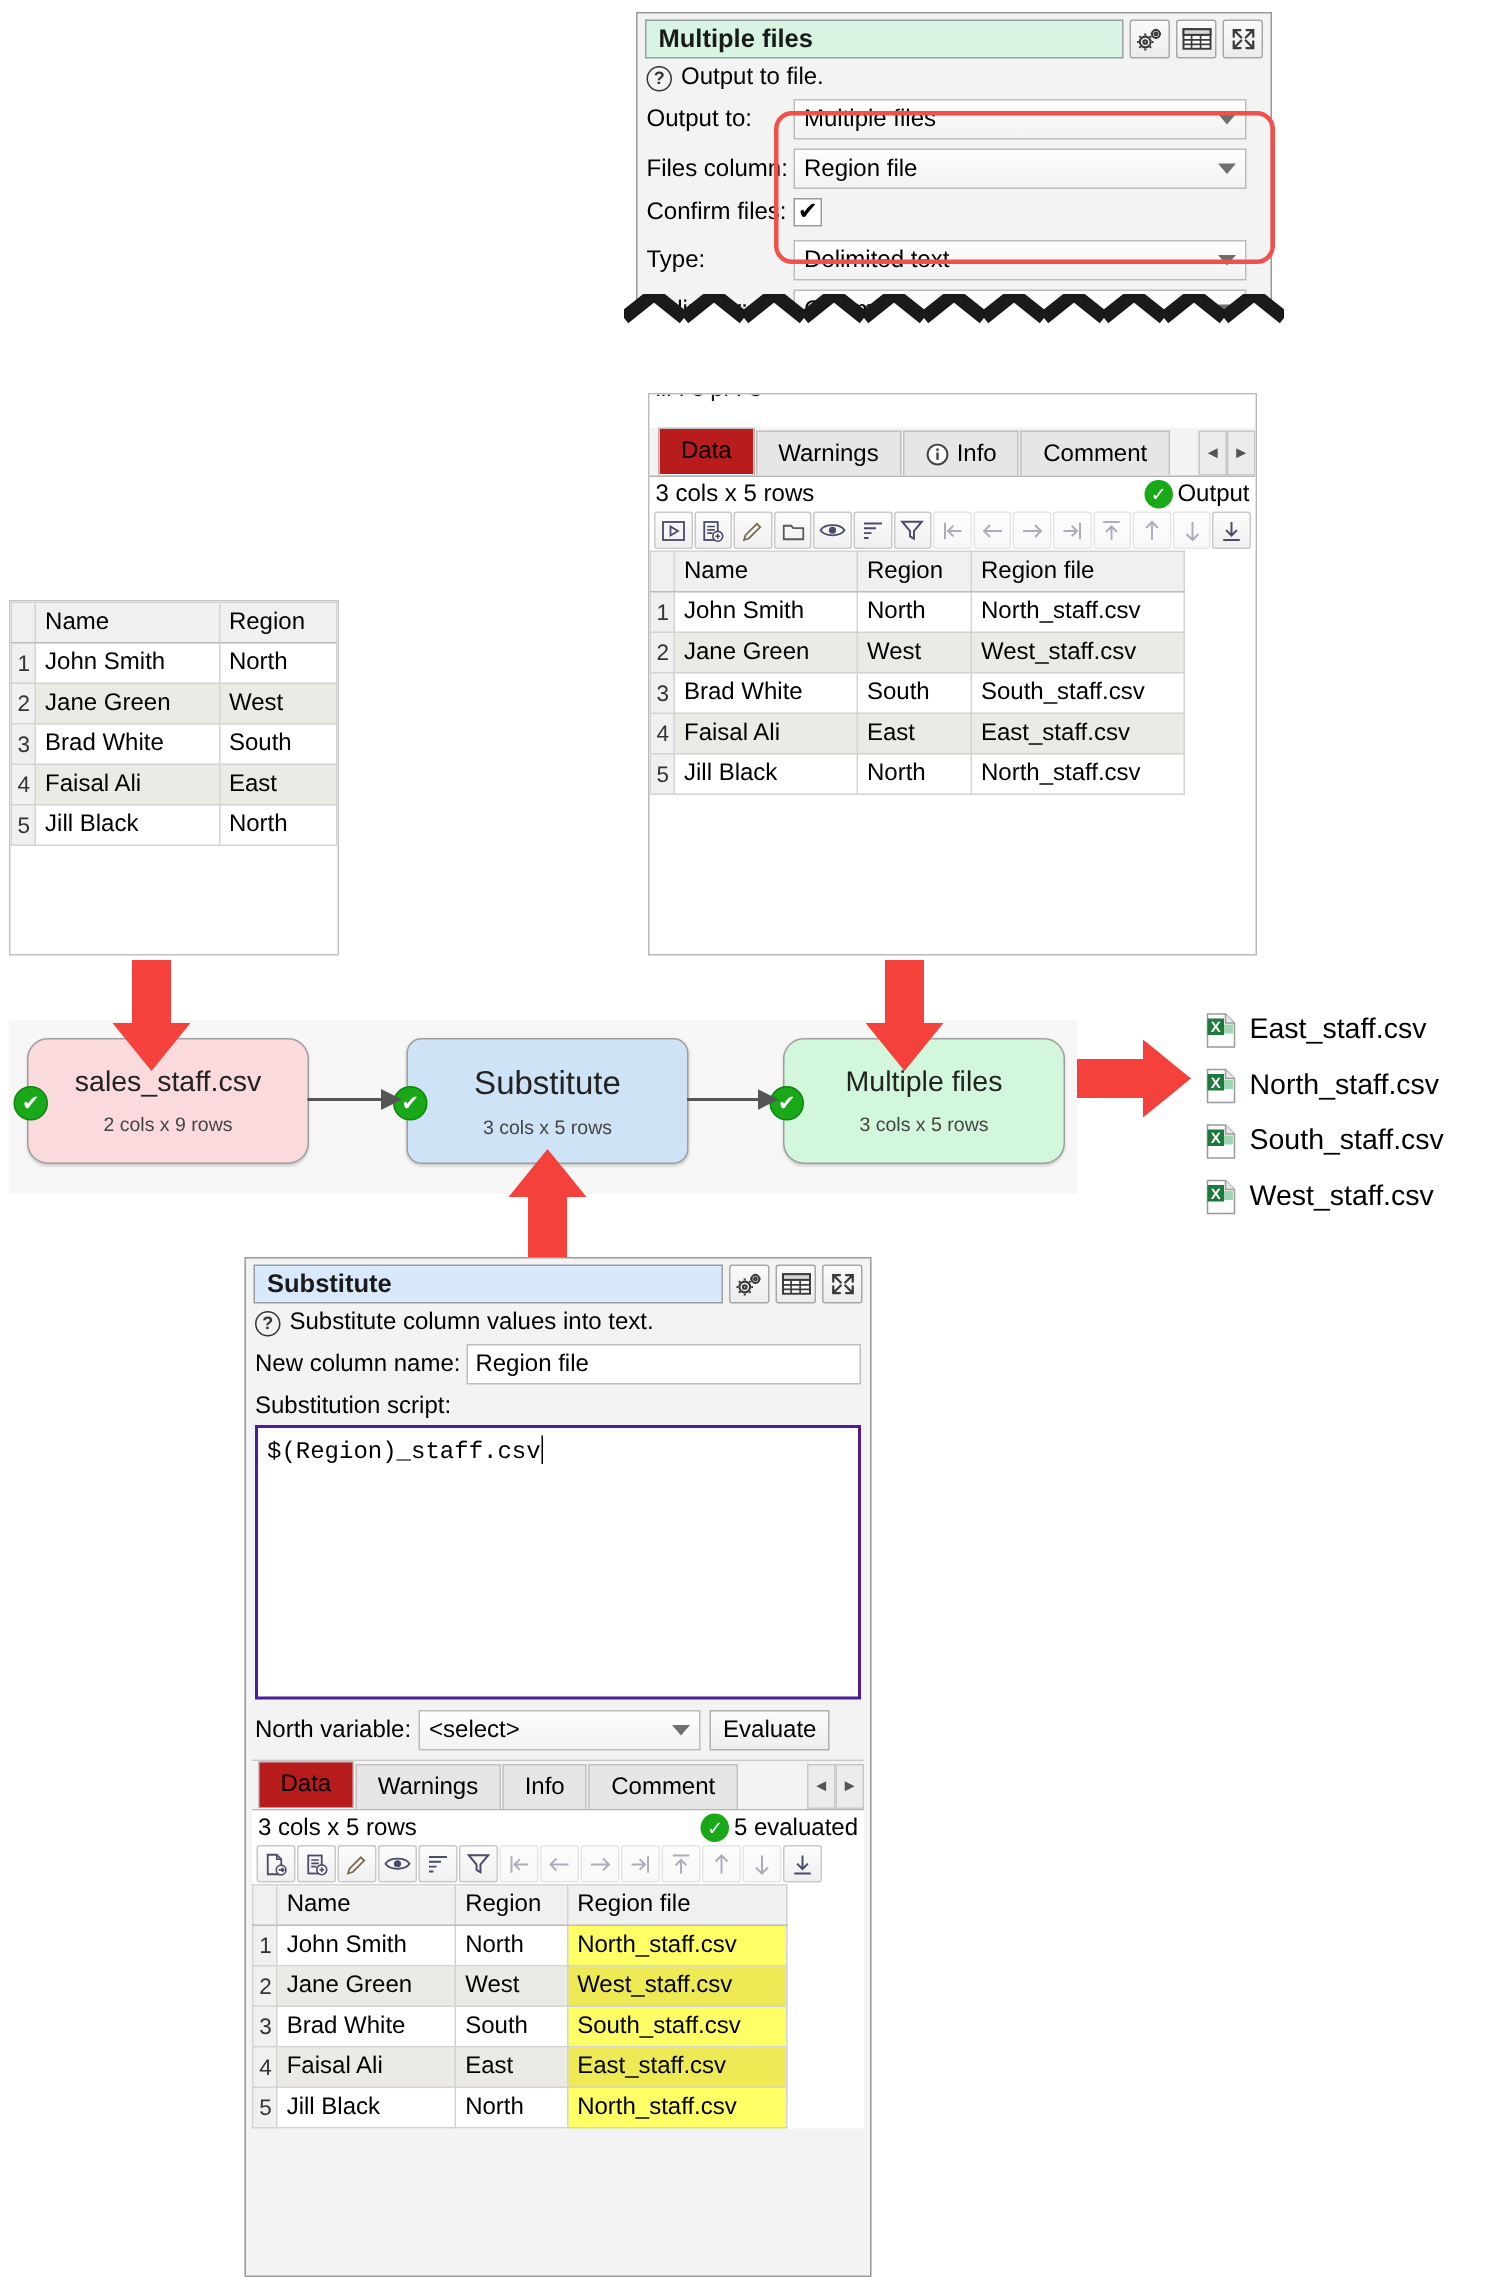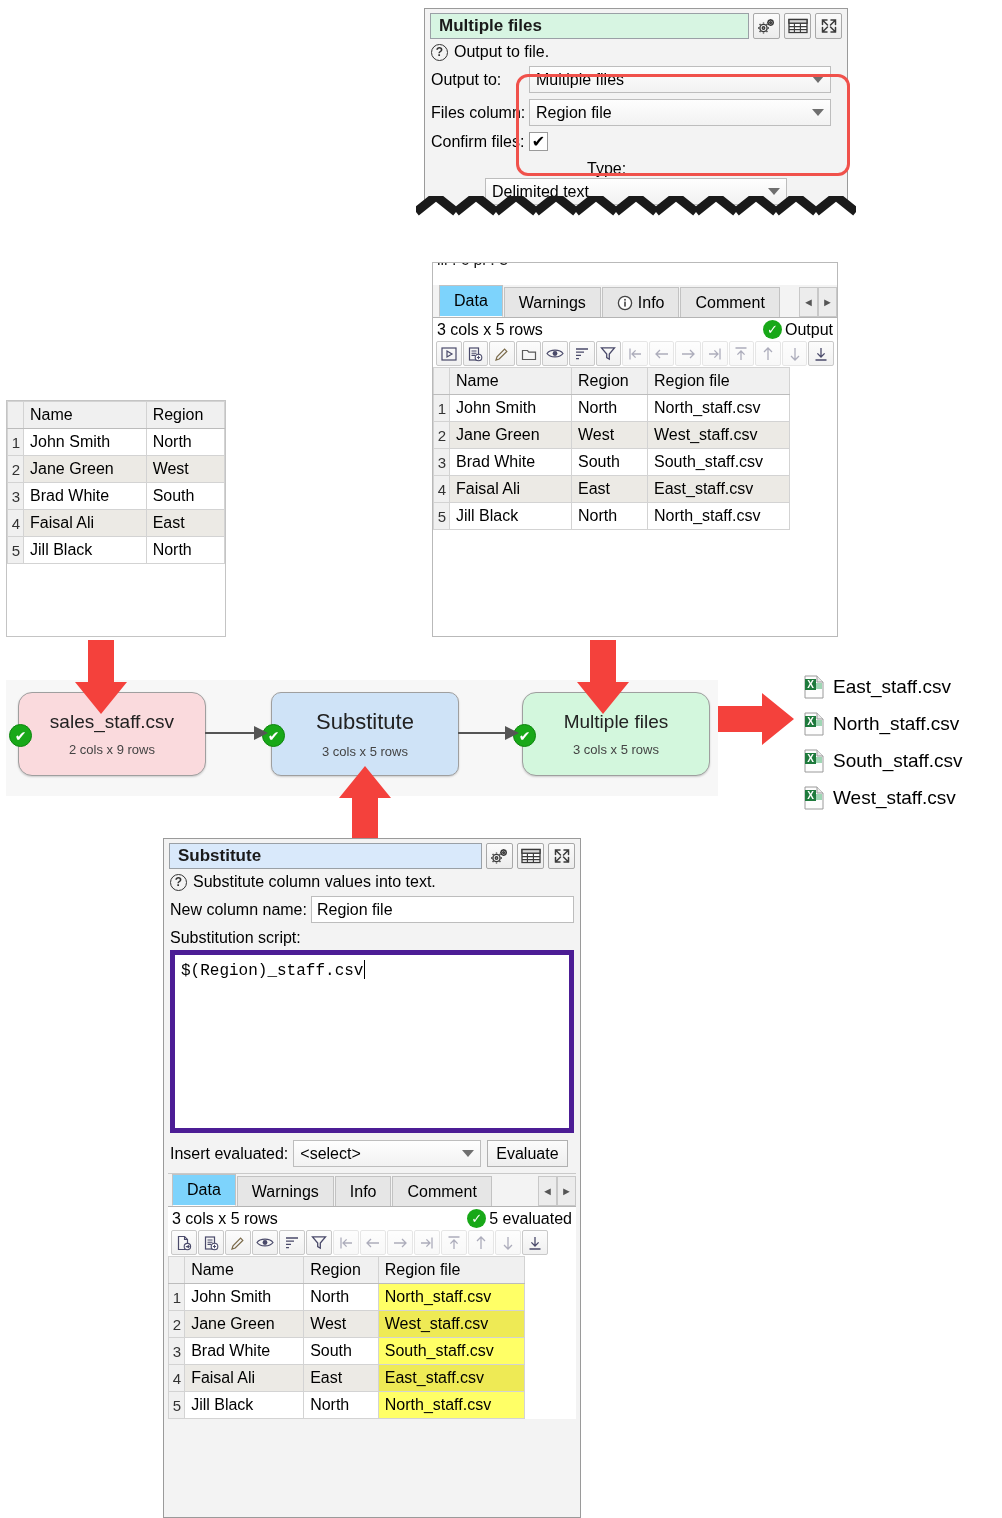--- a/index.html
+++ b/index.html
@@ -45,21 +45,21 @@
     display:flex;align-items:center;justify-content:center;font-size:16px;line-height:1;font-weight:bold;
   }
 
   
   .tabstrip{display:flex;align-items:flex-end;background:#f3f3f3;height:32px;border-bottom:1px solid #b4b4b4;}
   .tab{
     height:30px;display:flex;align-items:center;justify-content:center;gap:5px;
     padding:0 14px;font-size:16px;background:#e6e6e6;border:1px solid #c2c2c2;
     border-bottom:none;box-sizing:border-box;margin-right:1px;
   }
-  .tab.sel{background:#7dd3fc;height:32px;border-bottom:1px solid #fdfdfd;}
+  .tab.sel{background:#b91c1c;height:32px;border-bottom:1px solid #fdfdfd;}
   .tabarrows{margin-left:auto;display:flex;}
   .tabarrows div{
     width:19px;height:30px;background:#ececec;border:1px solid #c8c8c8;
     display:flex;align-items:center;justify-content:center;font-size:11px;color:#555;box-sizing:border-box;
   }
   .statusrow{display:flex;align-items:center;padding:2px 4px 1px 4px;font-size:16px;background:#fff;}
   .okbadge{
     width:19px;height:19px;border-radius:50%;background:#18a818;color:#fff;font-size:13px;
     display:flex;align-items:center;justify-content:center;font-weight:bold;margin-right:3px;flex:none;
   }
@@ -153,21 +153,21 @@
       <span>Region file</span>
       <span class="caret"></span>
     </div>
   </div>
 
   <div class="frow" style="margin-top:4px;">
     <div class="flabel" style="width:98px;">Confirm files:</div>
     <div class="chk">✔</div>
   </div>
 
-  <div class="frow" style="margin-top:7px;flex-direction:column;">
+  <div class="frow" style="margin-top:7px;">
     <div class="flabel" style="width:98px;">Type:</div>
     <div class="combo" style="width:302px;">
       <span>Delimited text</span>
       <span class="caret"></span>
     </div>
   </div>
 
   <div class="frow" style="margin-top:4px;">
     <div class="flabel" style="width:98px;">Delimiter:</div>
     <div class="combo" style="width:302px;">
@@ -535,26 +535,26 @@
 
   <div class="frow" style="margin-top:2px;">
     <div class="flabel">New column name:</div>
     <div class="txtfield" style="flex:1;margin-left:4px;">Region file</div>
   </div>
 
   <div class="frow" style="margin-top:4px;">
     <div class="flabel">Substitution script:</div>
   </div>
 
-  <div style="margin:2px 6px 0 6px;height:183px;background:#fff;border:5px solid #4c1d95;box-sizing:border-box;padding:5px 6px;">
+  <div style="margin:2px 6px 0 6px;height:183px;background:#fff;border:2px solid #4c1d95;box-sizing:border-box;padding:5px 6px;">
     <span style="font-family:'Liberation Mono','DejaVu Sans Mono',monospace;font-size:16px;">$(Region)_staff.csv</span><span class="cursorbar"></span>
   </div>
 
   <div class="frow" style="margin-top:6px;">
-    <div class="flabel">Insert evaluated:</div>
+    <div class="flabel">North variable:</div>
     <div class="combo" style="width:188px;margin-left:5px;">
       <span>&lt;select&gt;</span>
       <span class="caret"></span>
     </div>
     <div style="margin-left:6px;border:1px solid #b0b0b0;background:linear-gradient(#fbfbfb,#eeeeee);height:27px;display:flex;align-items:center;padding:12px 8px;box-sizing:border-box;font-size:16px;">Evaluate</div>
   </div>
 
   <div style="margin:5px 4px 0 4px;background:#fff;border-top:1px solid #c9c9c9;">
     <div class="tabstrip" style="padding-left:4px;">
       <div class="tab sel">

